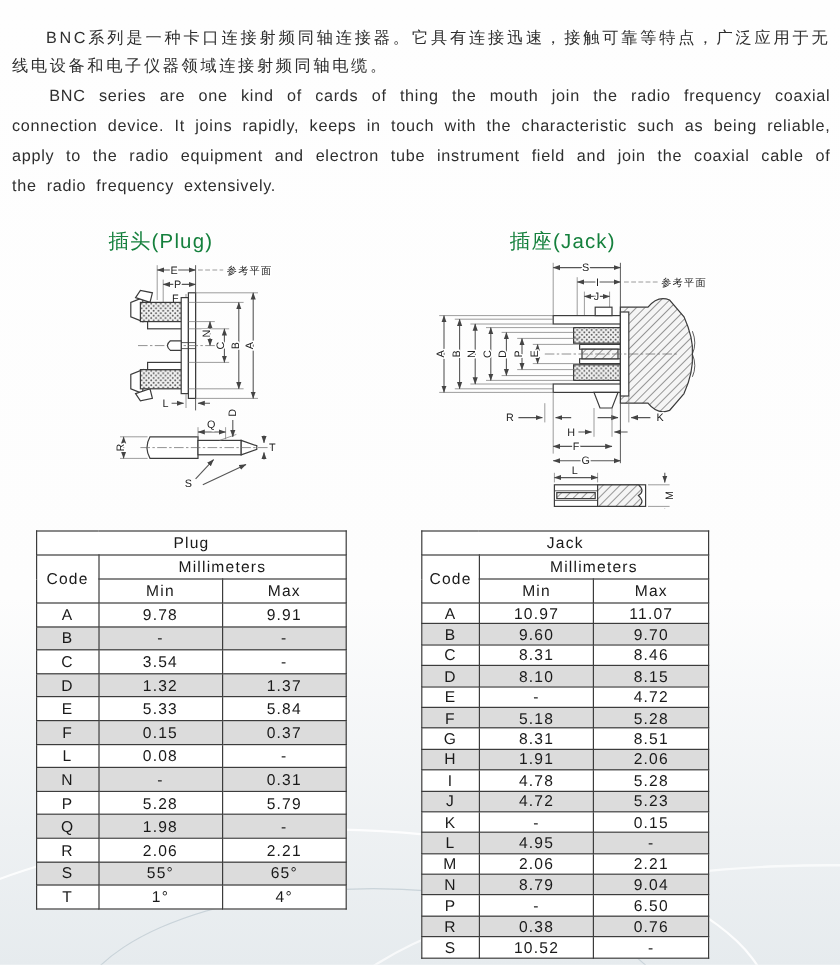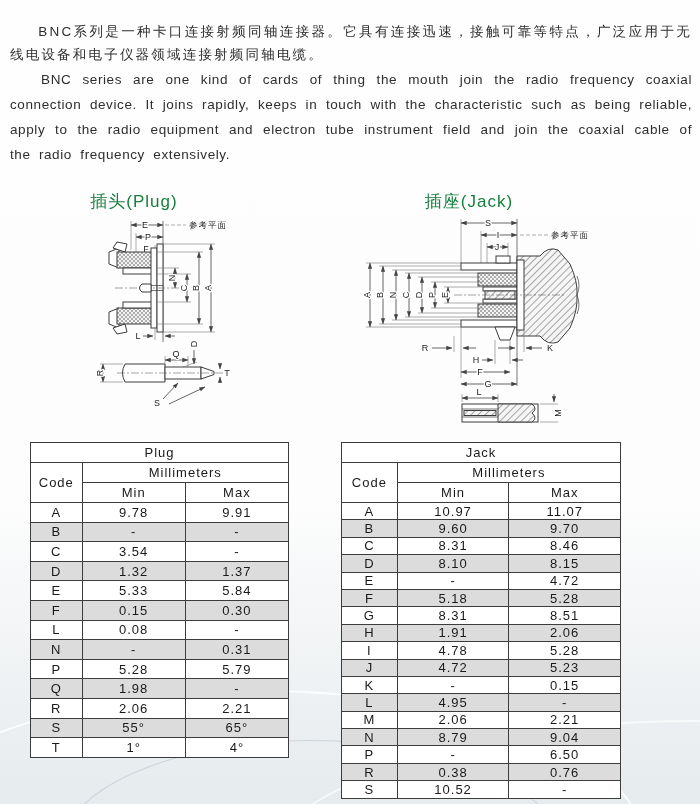--- a/index.html
+++ b/index.html
@@ -36,21 +36,21 @@
   .thin{stroke:#3c3c3c;stroke-width:.7;fill:none;}
   .cl{stroke:#666;stroke-width:.6;fill:none;stroke-dasharray:8 2 2 2;}
   .stip{fill:url(#dots);stroke:#3c3c3c;stroke-width:1;}
   .hat{fill:url(#hatch);stroke:#3c3c3c;stroke-width:1;}
 
   table.dims{position:absolute;border-collapse:collapse;background:#fff;
     font-size:13px;letter-spacing:1px;color:#1a1a1a;table-layout:fixed;}
   table.dims th,table.dims td{border:1.8px solid #3c3c3c;font-weight:normal;
     text-align:center;padding:0;background:#fff;}
   table.plug-t{left:30px;top:442px;width:259px;}
-  table.jack-t{left:341px;top:442px;width:280px;}
+  table.jack-t{left:351px;top:442px;width:240px;}
   table.dims th{height:19px;}
   table.plug-t td{height:18.6px;}
   table.jack-t td{height:16.4px;}
   table.dims col.c1{width:20%;}
   table.dims tr.alt td{background:#dcdcdc;}
 </style>
 </head>
 <body>
 
 <div class="decor arc1"></div>
@@ -306,21 +306,21 @@
           <td>1.37</td>
         </tr>
         <tr>
           <td>E</td>
           <td>5.33</td>
           <td>5.84</td>
         </tr>
         <tr class="alt">
           <td>F</td>
           <td>0.15</td>
-          <td>0.30</td>
+          <td>0.37</td>
         </tr>
         <tr>
           <td>L</td>
           <td>0.08</td>
           <td>-</td>
         </tr>
         <tr class="alt">
           <td>N</td>
           <td>-</td>
           <td>0.31</td>

